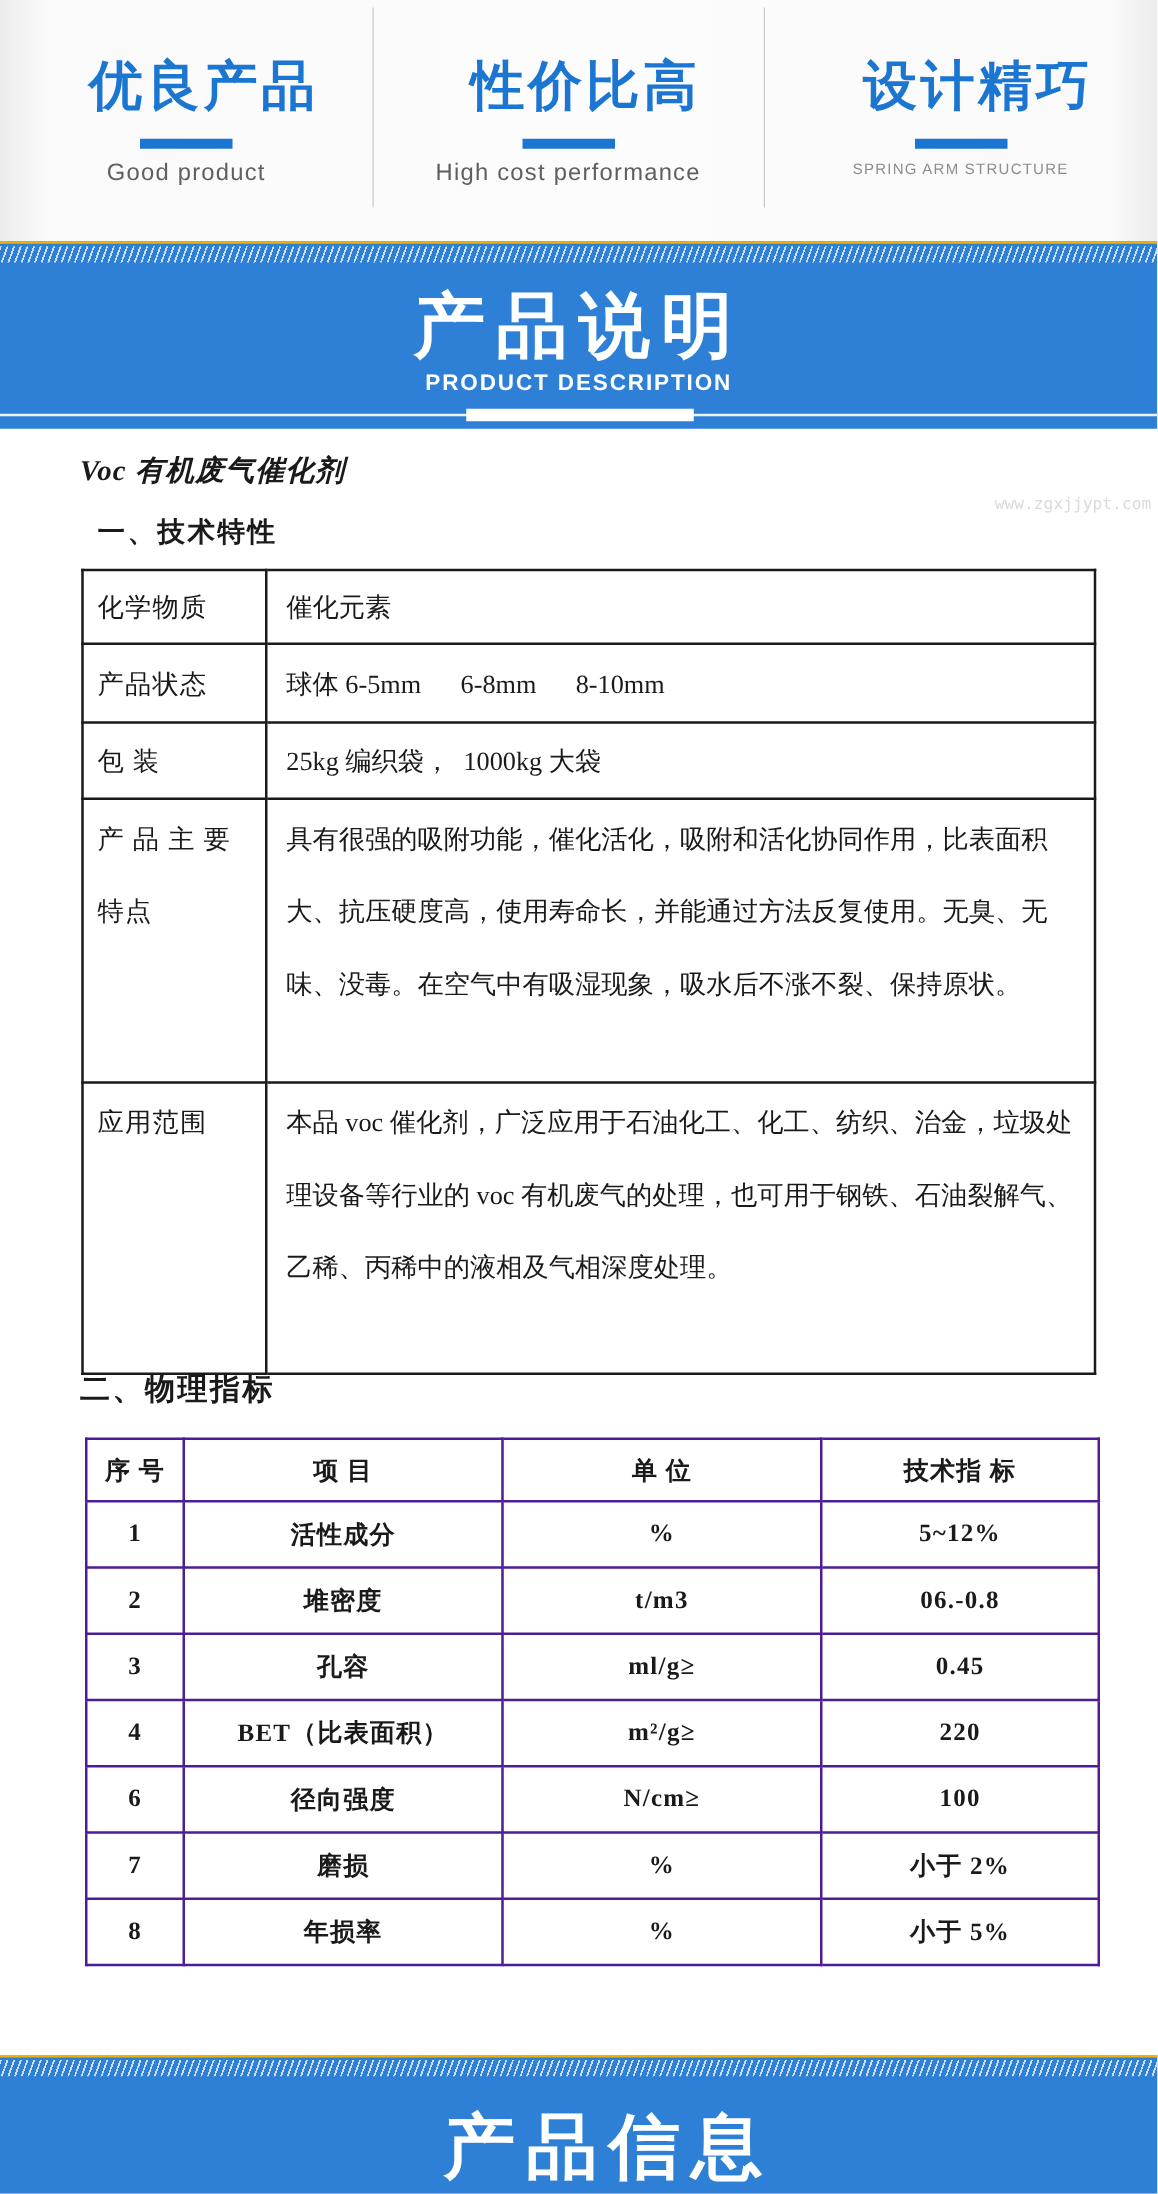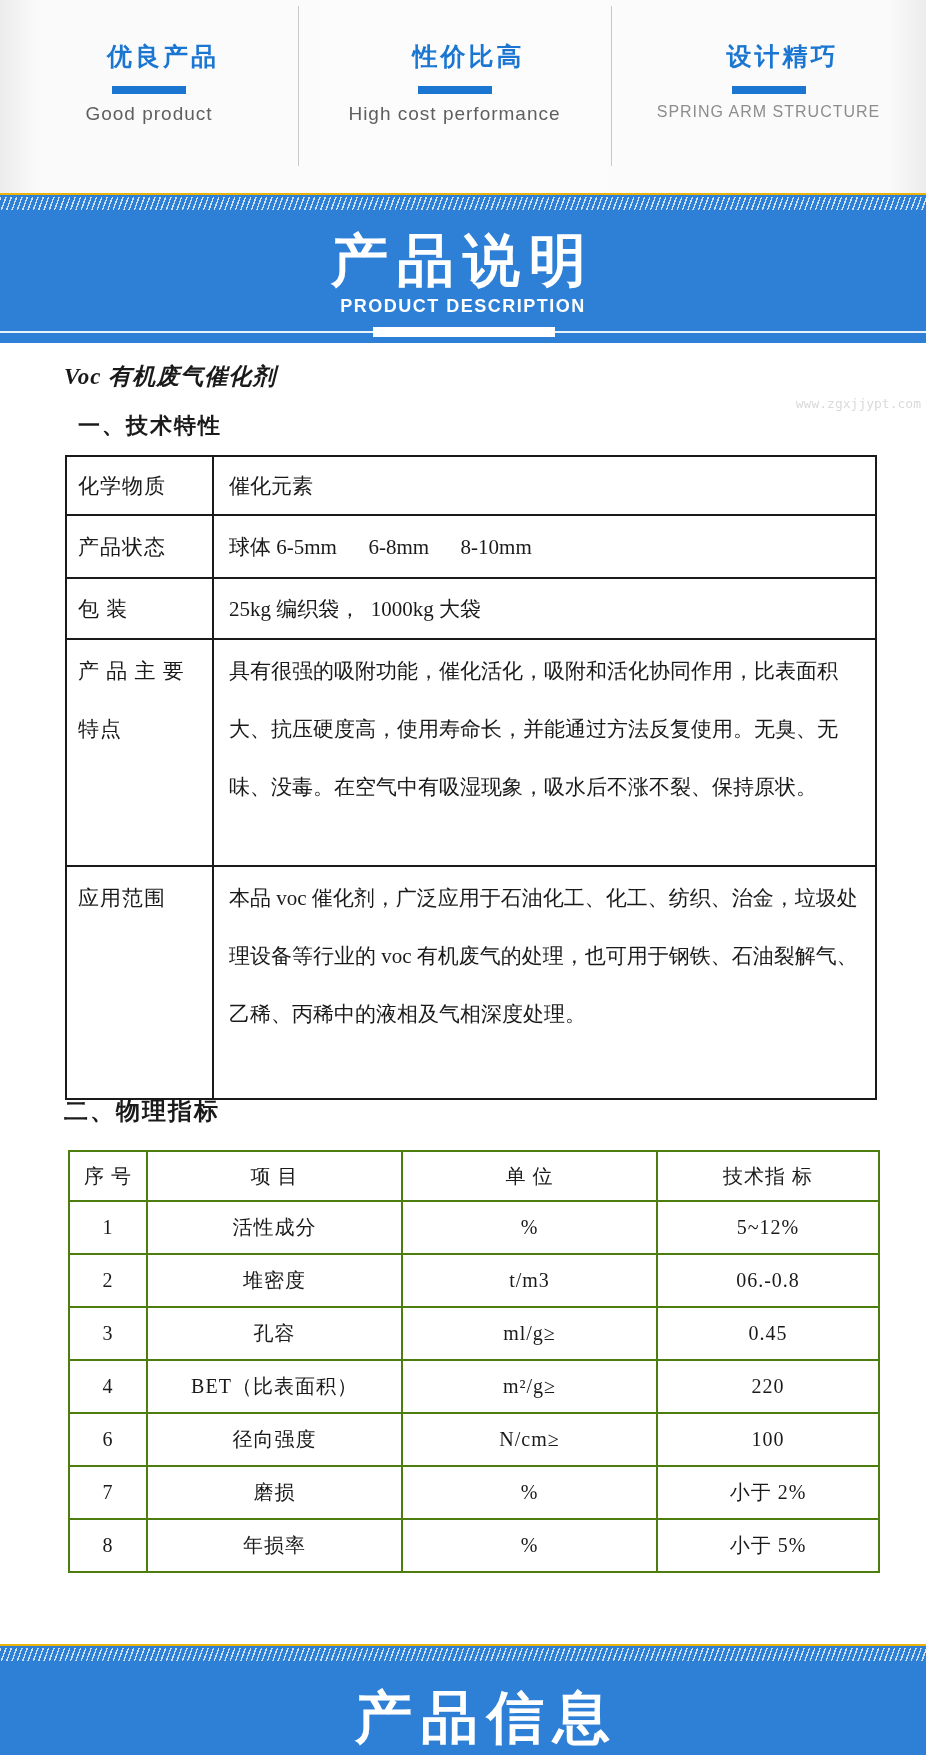--- a/index.html
+++ b/index.html
@@ -16,29 +16,29 @@
     background:linear-gradient(90deg,#ececec 0%,#fafafa 4%,#fcfcfc 50%,#fafafa 96%,#ececec 100%);
   }
   .feature { position:absolute; top:0; height:193px; text-align:center; }
   .feature-1 { left:0;   width:298px; }
   .feature-2 { left:298px; width:313px; }
   .feature-3 { left:611px; width:315px;border-radius:32px; }
   .v-divider { position:absolute; top:6px; width:1px; height:160px; background:#c9c9c9; }
   .v-divider.d1 { left:298px; }
   .v-divider.d2 { left:611px; }
   .feature-title {
-    margin-top:40px; color:#1b76d2; font-size:25px; font-weight:bold;
+    margin-top:40px; color:#1b76d2; font-size:43px; font-weight:bold;
     letter-spacing:3px; font-family:"Liberation Sans","DejaVu Sans",sans-serif;margin-left:28px;
   }
   .feature-bar { width:74px; height:8px; background:#1b76d2; margin:13px auto 9px; }
   .feature-subtitle {
     color:#5f5f5f; font-size:19px; letter-spacing:1px;
     font-family:"Liberation Sans","DejaVu Sans",sans-serif;
   }
-  .feature-3 .feature-subtitle { font-size:16px; color:#8d8d8d; letter-spacing:1px; }
+  .feature-3 .feature-subtitle { font-size:12px; color:#8d8d8d; letter-spacing:1px; }
 
   
   .banner {
     position:absolute; left:0; width:926px; background:#2e80d7;
     border-top:2px solid #eab308;
     font-family:"Liberation Sans","DejaVu Sans",sans-serif;
   }
   .banner-desc { top:193px; height:150px; }
   .banner-info { top:1644px; height:161px;padding-left:16px; }
   .hatch {
@@ -104,21 +104,21 @@
   .tech-table tr.r2 td { height:57px; }
   .tech-table tr.r3 td { height:55px; }
   .tech-table tr.tall td { vertical-align:top; line-height:58px; padding-top:2px; }
   .tech-table tr.r4 td { height:221px; }
   .tech-table tr.r5 td { height:227px; }
 
   .phys-table {
     position:absolute; top:807px; left:68px; width:810px;
     font-size:20px; text-align:center;
   }
-  .phys-table th, .phys-table td { border:2px solid #4d7c0f; font-weight:normal; letter-spacing:1px; }
+  .phys-table th, .phys-table td { border:2px solid #4c1d95; font-weight:bold; letter-spacing:1px; }
   .phys-table thead th { height:46px; }
   .phys-table tbody td { height:49px; }
 
   
   .watermark-top {
     position:absolute; top:396px; right:5px;
     font-family:"DejaVu Sans Mono","Liberation Mono",monospace;
     font-size:13px; color:#dadada; letter-spacing:0px;
   }
   .watermark-bottom {

